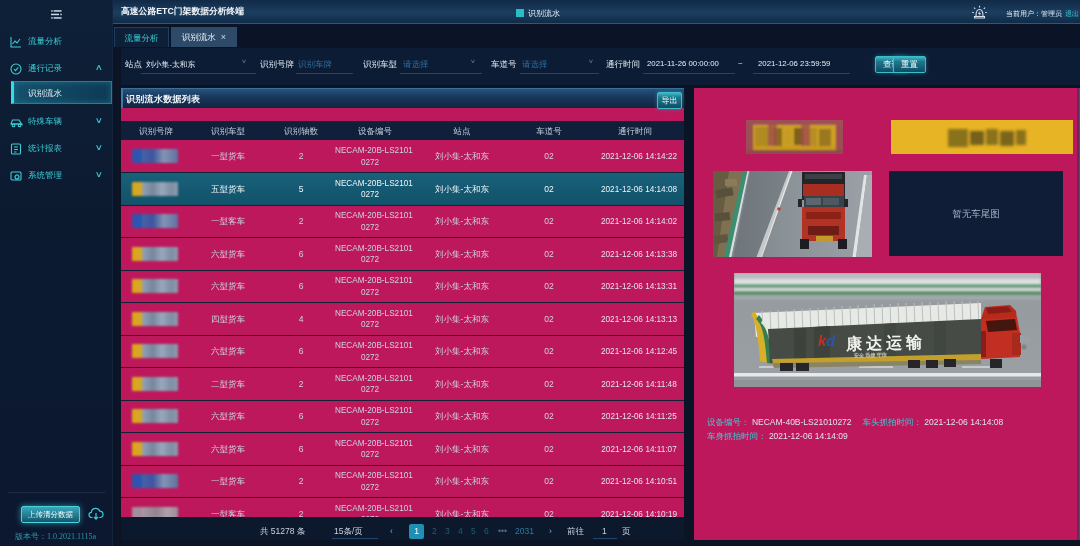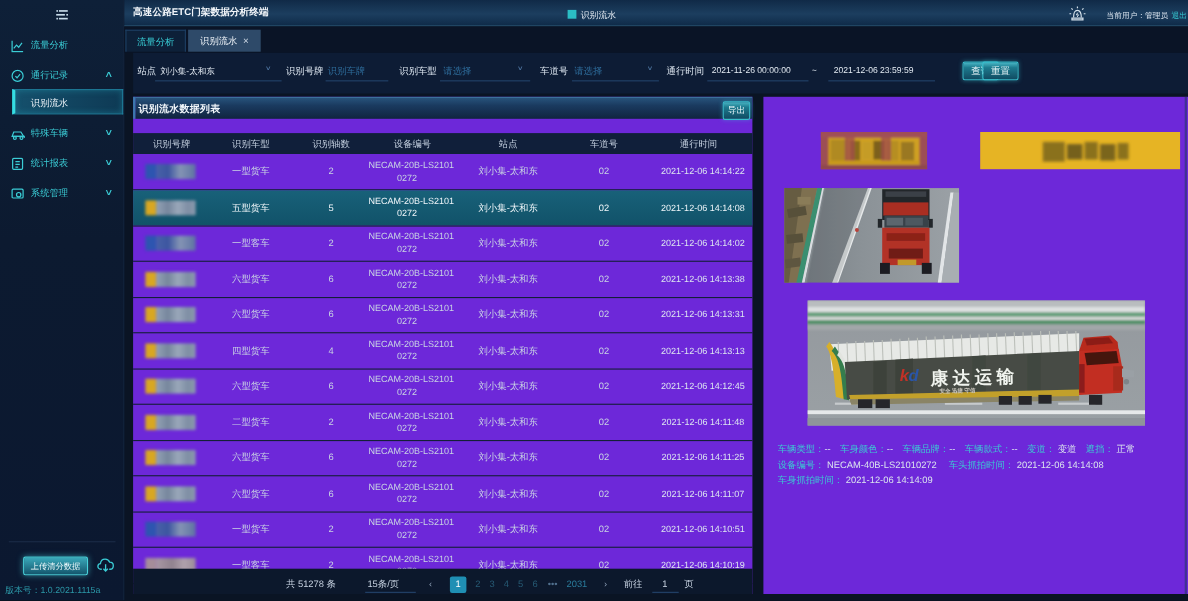--- a/index.html
+++ b/index.html
@@ -17,36 +17,36 @@
 #burger{left:51px;top:6px;width:11px;height:11px;}
 .mi{position:absolute;left:0;width:113px;height:22px;color:#3bcdd6;font-size:8.5px;white-space:nowrap;}
 .mi .txt{position:absolute;left:28px;top:5px;}
 .mi svg{position:absolute;left:10px;top:5px;}
 .mi .chev{position:absolute;right:11px;top:5px;font-size:8px;color:#3bcdd6;transform:scaleX(1.4);}
 #selitem{left:11px;top:81px;width:101px;height:23px;background:linear-gradient(90deg,#15506c,#0e3a55);border:1px solid #1f7f9d;border-left:3px solid #35dde2;box-shadow:0 0 6px rgba(40,180,200,.35) inset;}
 #selitem span{position:absolute;left:14px;top:6px;font-size:8.5px;color:#eef4f9;}
 #sidediv{left:8px;top:492px;width:97px;height:1px;background:#1b2c48;}
 #upbtn{left:21px;top:506px;width:59px;height:17px;background:linear-gradient(180deg,#3aa8ba,#14566d);border:1px solid #49d4dd;box-shadow:0 0 6px rgba(70,210,225,.6);color:#f2fdff;font-size:7.5px;text-align:center;line-height:15px;border-radius:2px;}
 #cloud{left:88px;top:506px;}
-#version{left:0;top:531px;width:96px;text-align:center;font-size:8px;color:#2c98a8;white-space:nowrap;}
+#version{left:0;top:531px;width:96px;text-align:right;font-size:8px;color:#2c98a8;white-space:nowrap;font-family:Liberation Serif, serif;}
 
 #tabrow{left:113px;top:24px;width:967px;height:24px;background:#0a1426;}
 .tab1{position:absolute;left:1px;top:3px;width:55px;height:20px;background:#0d2038;border:1px solid #1d3f63;border-bottom:none;color:#38ccd5;font-size:8.5px;text-align:center;line-height:20px;}
 .tab2{position:absolute;left:58px;top:3px;width:66px;height:20px;background:#2e4a69;color:#f0f5fa;font-size:8.5px;text-align:center;line-height:20px;}
 .tab2 .x{color:#cdd8e4;margin-left:5px;font-size:9px;}
 
 #filter{left:121px;top:48px;width:959px;height:37px;background:#0d1c35;}
 .flabel{position:absolute;top:11px;font-size:8.5px;color:#dfe8f2;white-space:nowrap;}
 .fline{position:absolute;top:25px;height:1px;background:#23436b;}
 .fval{position:absolute;top:11px;font-size:7.8px;color:#e6edf5;white-space:nowrap;}
 .fph{position:absolute;top:11px;font-size:8.5px;color:#2e6d9c;white-space:nowrap;}
 .farrow{position:absolute;top:9px;font-size:8px;color:#4d749f;transform:scaleY(.7);}
 .fbtn{position:absolute;top:8px;width:33px;height:17px;background:linear-gradient(180deg,#47b3c2 0%,#1d7a8e 30%,#114b62 100%);border:1px solid #38bfcd;box-shadow:0 0 4px rgba(60,200,215,.38);color:#f0fbfd;font-size:8.5px;text-align:center;line-height:15px;border-radius:2px;}
 
-.panel{background:#6d28d9;}
+.panel{background:#be185d;}
 #lpanel{left:121px;top:88px;width:563px;height:452px;}
 #rpanel{left:694px;top:88px;width:386px;height:452px;}
 .phead{position:absolute;left:0;top:0;width:100%;height:20px;background:linear-gradient(180deg,#29567f 0%,#1a3a5f 40%,#102440 100%);border-left:2px solid #3a7aab;box-shadow:inset 0 1px 0 #3c6f9c;}
 .phead b{position:absolute;left:3px;top:5px;font-size:9px;color:#f2f7fb;font-weight:bold;letter-spacing:0.3px;white-space:nowrap;}
 
 #thead{position:absolute;left:0;top:33px;width:563px;height:19px;background:#101f3a;}
 .hc{position:absolute;top:5px;font-size:8.5px;color:#c3cfdf;text-align:center;white-space:nowrap;}
 .trow{position:absolute;left:0;width:563px;height:32.5px;border-bottom:1px solid #141f38;}
 .trow.sel{background:linear-gradient(180deg,#186179,#115269);}
 .tc{position:absolute;top:50%;transform:translateY(-50%);font-size:8.5px;color:#c9d4e3;text-align:center;white-space:nowrap;line-height:11px;}
@@ -445,20 +445,23 @@
           <rect x="95" y="55" width="31" height="9" fill="#701a14"></rect>
           <rect x="103" y="65" width="17" height="5" fill="#c2992a"></rect>
           <rect x="87" y="68" width="9" height="10" fill="#1c1f22"></rect>
           <rect x="125" y="68" width="9" height="10" fill="#1c1f22"></rect>
           <rect x="85" y="28" width="4" height="8" fill="#20262b"></rect>
           <rect x="131" y="28" width="4" height="8" fill="#20262b"></rect>
         </g>
         <circle cx="66" cy="38" r="1.8" fill="#b8423a"></circle>
       </svg>
     </div>
+    <div class="noimg">
+        <span>暂无车尾图</span>
+      </div>
     <div class="abs" style="left:40px;top:185px;">
       <svg width="307" height="114" viewBox="0 0 307 114">
         <defs>
           <filter id="b4" x="-5%" y="-5%" width="110%" height="110%">
               <feGaussianBlur stdDeviation="0.7"></feGaussianBlur>
             </filter>
           <filter id="b5" x="-5%" y="-5%" width="110%" height="110%">
               <feGaussianBlur stdDeviation="1.2"></feGaussianBlur>
             </filter>
           <linearGradient id="rd2" x1="0" y1="0" x2="0" y2="1">
@@ -538,18 +541,17 @@
           <polygon points="247,46 283,44 286,60 286,84 247,86" fill="#c22d20"></polygon>
           <polygon points="252,48 281,46 283,57 254,59" fill="#451310"></polygon>
           <polygon points="247,58 252,58 252,84 247,84" fill="#8c1f1a"></polygon>
           <rect x="256" y="86" width="12" height="9" fill="#26282c"></rect>
           <rect x="278" y="60" width="9" height="22" fill="#a82a1e"></rect>
           <polygon points="286,62 297,64 297,70 286,70" fill="#9aa0a5"></polygon>
           <circle cx="290" cy="74" r="2.5" fill="#7e8488"></circle>
         </g>
       </svg>
     </div>
-    <div class="ril" style="left:13px;top:315px;"><i>车辆类型：</i><span>--</span>　<i>车身颜色：</i><span>--</span>　<i>车辆品牌：</i><span>--</span>　<i>车辆款式：</i><span>--</span>　<i>变道：</i> <span>变道</span>　<i>遮挡：</i> <span>正常</span></div>
     <div class="ril" style="left:13px;top:329px;"><i>设备编号：</i> <span>NECAM-40B-LS21010272</span>　 <i>车头抓拍时间：</i> <span>2021-12-06 14:14:08</span></div>
     <div class="ril" style="left:13px;top:343px;"><i>车身抓拍时间：</i> <span>2021-12-06 14:14:09</span></div>
   </div>
   <div class="abs" style="left:1077px;top:88px;width:2px;height:452px;background:#1c3a5a;opacity:0.55;"></div>
 </div>
 
 </body></html>

